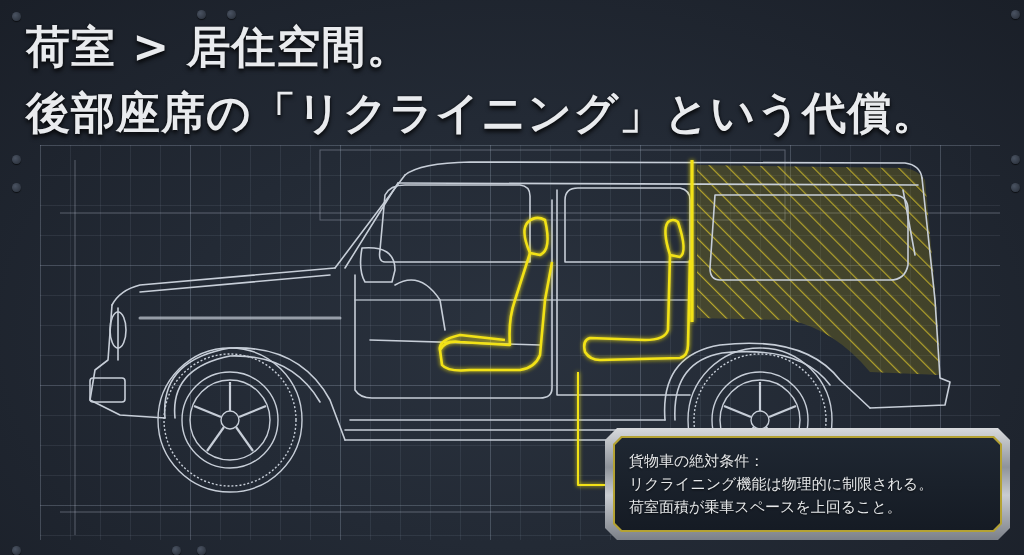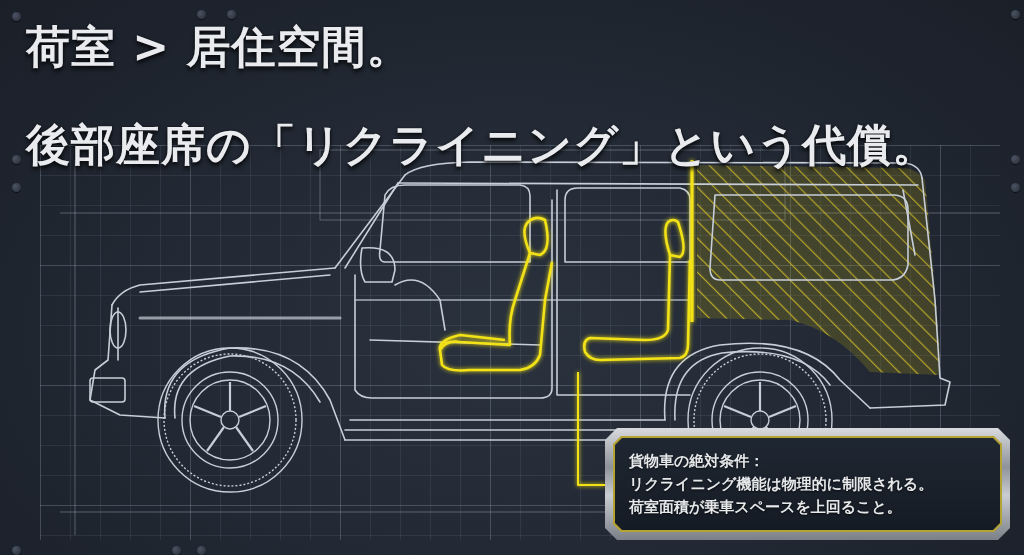--- a/index.html
+++ b/index.html
@@ -16,33 +16,33 @@
     background-image:
       linear-gradient(rgba(190,205,225,0.16) 1px, transparent 1px),
       linear-gradient(90deg, rgba(190,205,225,0.16) 1px, transparent 1px);
     background-size:150px 120px;}
   .rivet{position:absolute;width:9px;height:9px;border-radius:50%;
     background:radial-gradient(circle at 35% 35%, #4a5362, #262c36);
     box-shadow:0 1px 1px rgba(0,0,0,0.6);}
   .title{position:absolute;left:26px;color:#e9ebee;font-weight:bold;letter-spacing:1px;
     text-shadow:0 3px 4px rgba(0,0,0,0.8), 0 0 2px rgba(0,0,0,0.6);white-space:nowrap;}
   .title.l1{top:18px;font-size:44px;}
-  .title.l2{top:84px;font-size:44px;margin-top:32px;}
+  .title.l2{top:84px;font-size:44px;}
   svg.car{position:absolute;left:0;top:0;}
   .panel{position:absolute;left:605px;top:428px;width:405px;height:112px;}
   .panel-frame{position:absolute;inset:0;
     clip-path:polygon(12px 0, calc(100% - 12px) 0, 100% 12px, 100% calc(100% - 12px), calc(100% - 12px) 100%, 12px 100%, 0 calc(100% - 12px), 0 12px);
     background:linear-gradient(180deg,#d8dadd 0%,#8e939a 35%,#c9ccd0 60%,#7b8088 100%);}
   .panel-inner{position:absolute;left:8px;top:8px;right:8px;bottom:8px;
     clip-path:polygon(8px 0, calc(100% - 8px) 0, 100% 8px, 100% calc(100% - 8px), calc(100% - 8px) 100%, 8px 100%, 0 calc(100% - 8px), 0 8px);
     background:#b4a233;}
   .panel-body{position:absolute;left:10px;top:10px;right:10px;bottom:10px;
     clip-path:polygon(7px 0, calc(100% - 7px) 0, 100% 7px, 100% calc(100% - 7px), calc(100% - 7px) 100%, 7px 100%, 0 calc(100% - 7px), 0 7px);
     background:linear-gradient(180deg,#1f2732 0%,#151b24 100%);}
-  .panel-text{position:absolute;left:24px;top:22px;color:#e6e8ea;font-size:15px;line-height:23px;font-weight:bold;
+  .panel-text{position:absolute;left:24px;top:22px;color:#e6e8ea;font-size:15px;line-height:23px;font-weight:normal;
     text-shadow:0 1px 2px rgba(0,0,0,0.7);white-space:nowrap;}
 </style>
 </head>
 <body>
 
 <div class="canvas">
   <div class="grid-fine"></div>
   <div class="grid-major"></div>
 
   <div class="rivet" style="left:12px;top:12px"></div>

